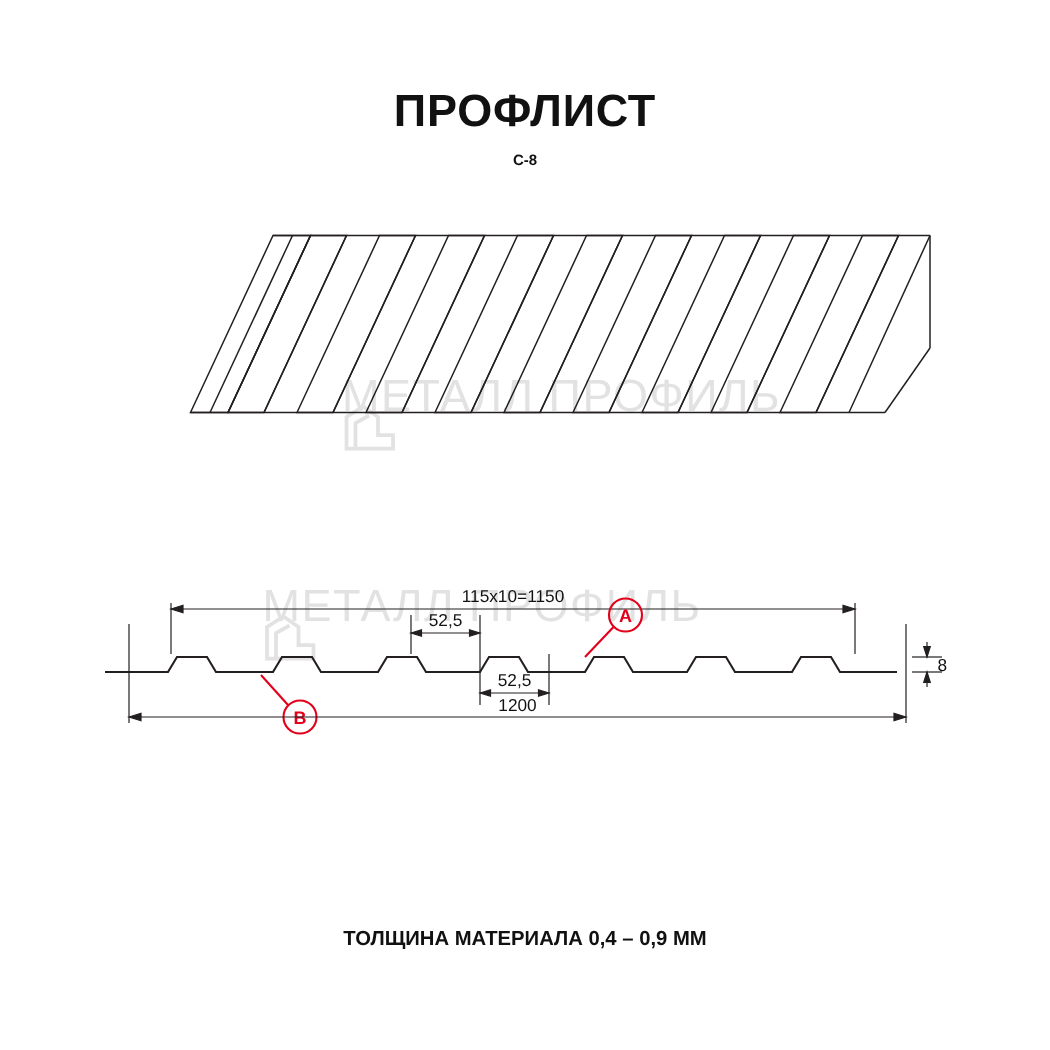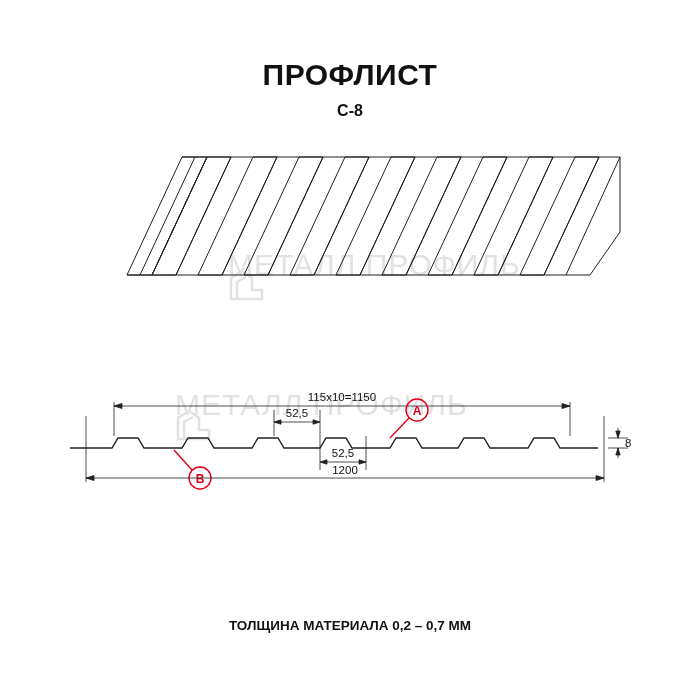--- a/index.html
+++ b/index.html
@@ -31,21 +31,21 @@
     font-weight: bold;
     letter-spacing: 0.5px;
     color: #111111;
   }
   .subtitle {
     position: absolute;
     left: 0;
     top: 102px;
     width: 700px;
     text-align: center;
-    font-size: 16px;
+    font-size: 10px;
     font-weight: bold;
     color: #111111;
   }
   .iso-wrap {
     position: absolute;
     left: 60px;
     top: 140px;
     width: 580px;
     height: 160px;
   }
@@ -230,15 +230,15 @@
         <path d="M566 58 L566 68"></path>
         <path d="M566 68 L563.8 61 L568.2 61 Z" fill="#231f20"></path>
         <path d="M566 88 L566 78"></path>
         <path d="M566 78 L563.8 85 L568.2 85 Z" fill="#231f20"></path>
       </g>
       <text class="dimtxt" x="573" y="77" text-anchor="start">8</text>
 
     </svg>
   </div>
 
-  <div class="footnote">ТОЛЩИНА МАТЕРИАЛА 0,2 – 0,7 ММ</div>
+  <div class="footnote">ТОЛЩИНА МАТЕРИАЛА 0,4 – 0,9 ММ</div>
 
 </div>
 
 </body></html>

